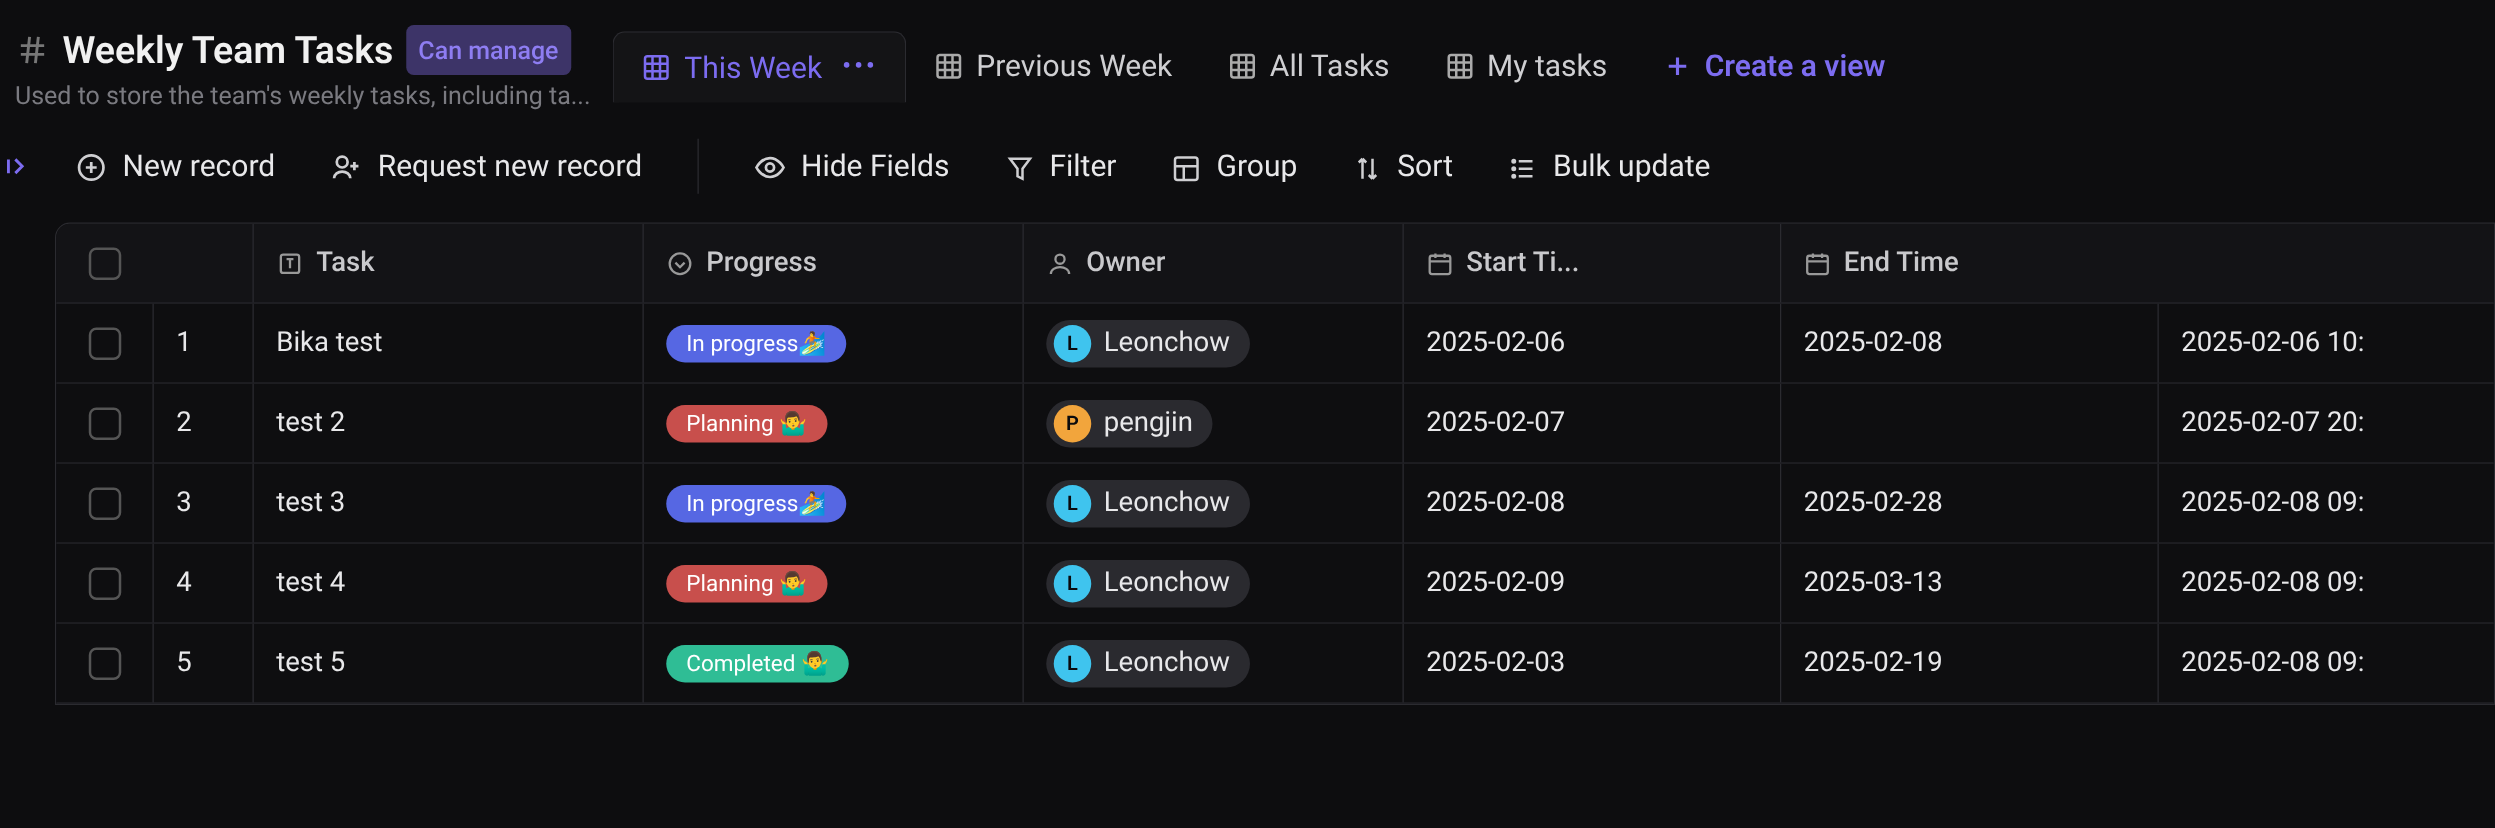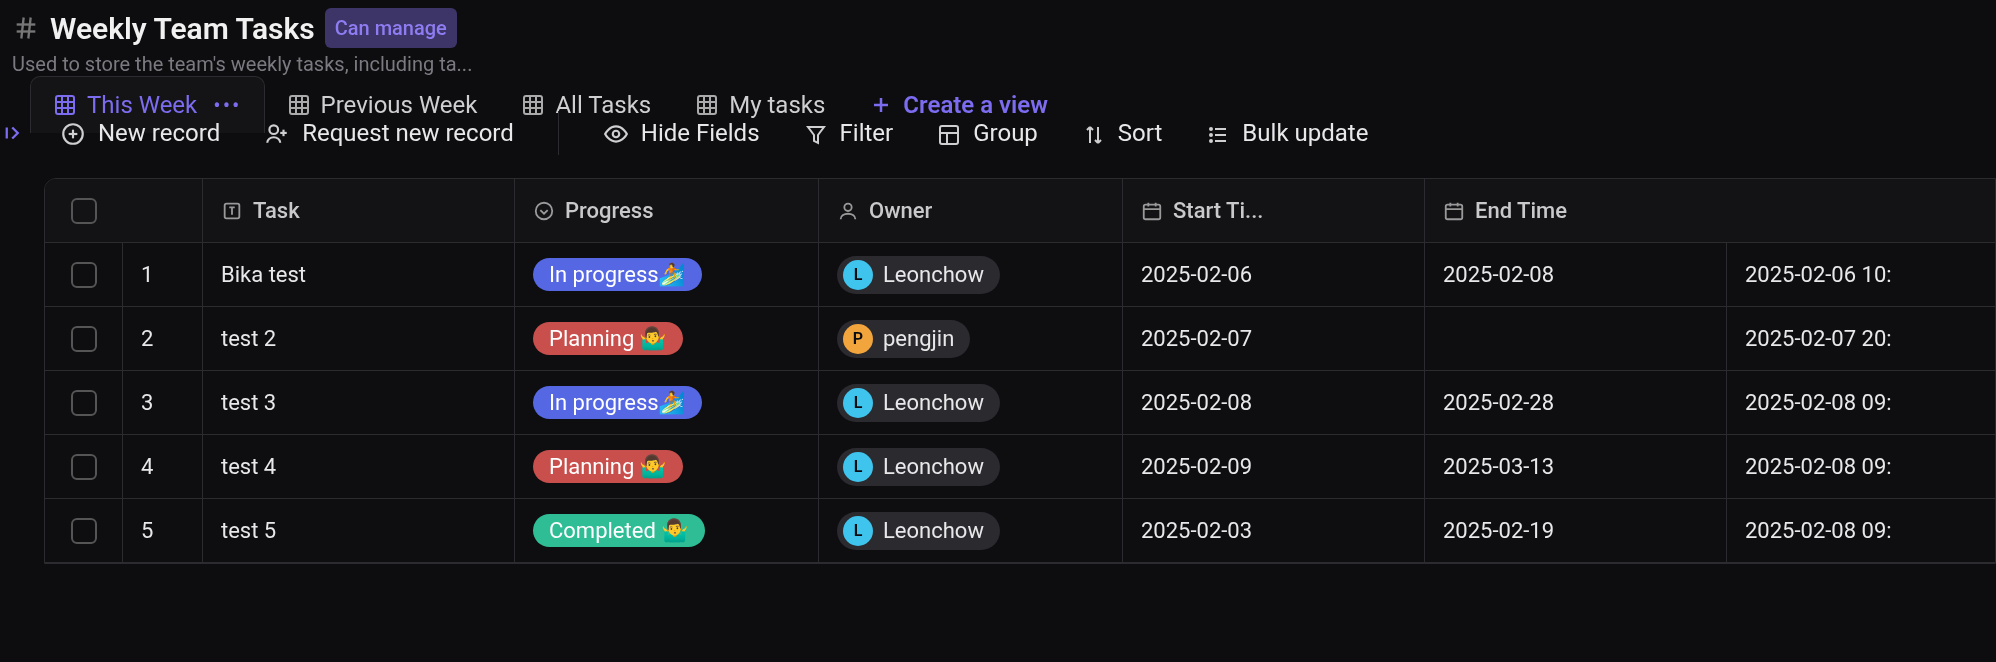--- a/index.html
+++ b/index.html
@@ -9,25 +9,24 @@
     font-family: -apple-system, BlinkMacSystemFont, "Segoe UI", Roboto, sans-serif;
     font-size: 18px;
     width: 1996px;
     height: 662px;
     overflow: hidden;
   }
 
   
   .header {
     display: flex;
-    align-items: flex-start;
+    align-items: flex-end;
     padding: 8px 12px 0 12px;
     height: 88px;
     position: relative;
-    flex-direction: column;
   }
   .title-block {
     display: flex;
     flex-direction: column;
     gap: 4px;
     flex: 0 0 auto;
     max-width: 610px;
   }
   .title-row {
     display: flex;
@@ -190,21 +189,21 @@
     border-radius: 6px;
   }
 
   .col-icon { color: #999; flex-shrink:0; }
   .hdr-label { overflow: hidden; text-overflow: ellipsis; }
 
   
   .progress-badge {
     border-radius: 999px;
     padding: 4px 16px;
-    font-size: 22px;
+    font-size: 18px;
     color: #fff;
     display: inline-flex;
     align-items: center;
     gap: 4px;
   }
   .prog-inprogress { background: #5667e3; }
   .prog-planning   { background: #c84f4c; }
   .prog-completed  { background: #2fbd95; }
 
   

